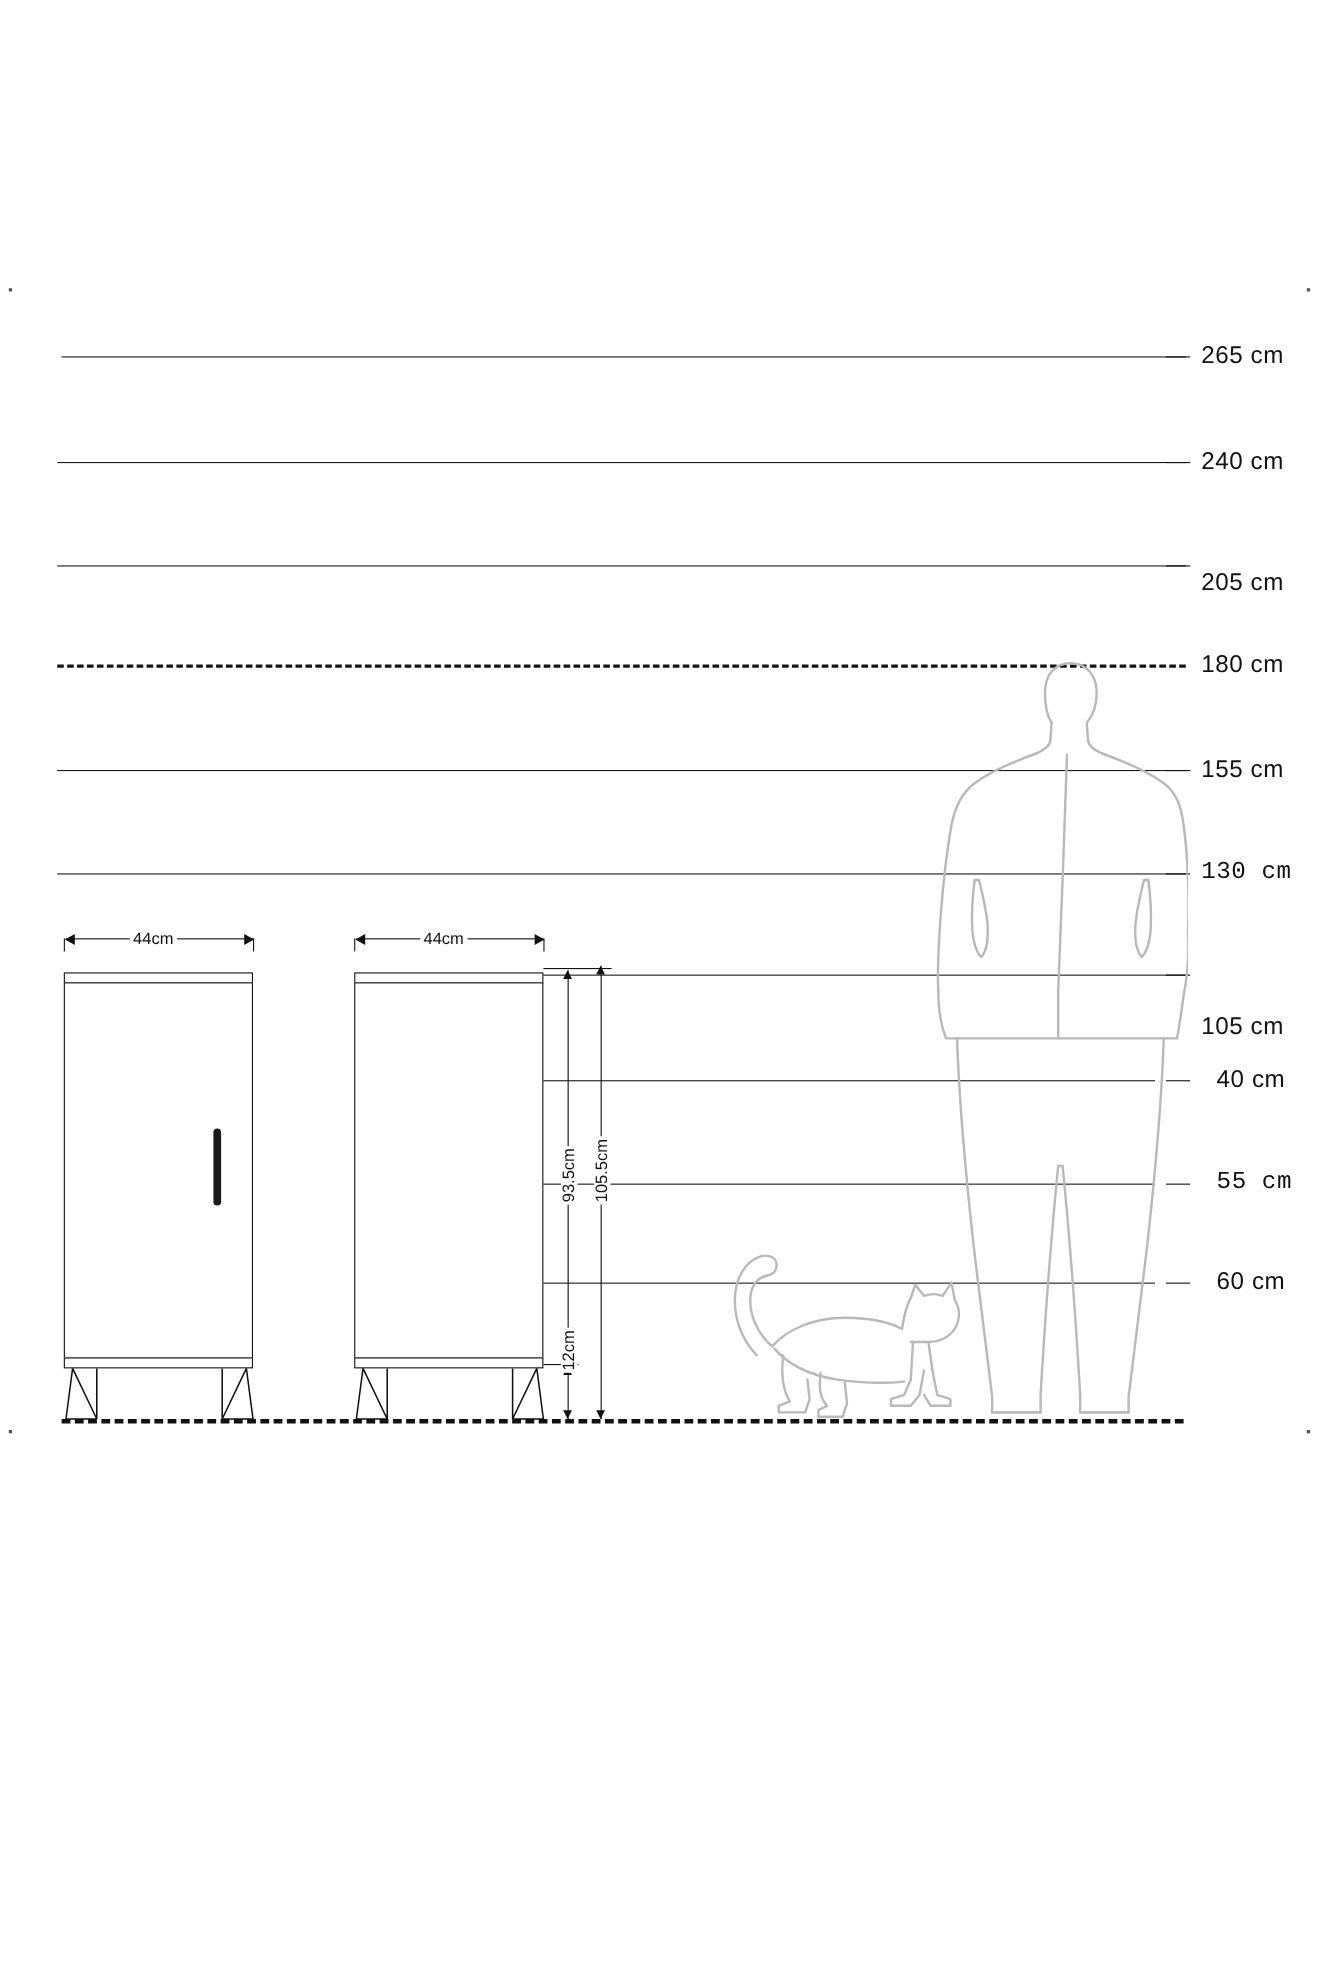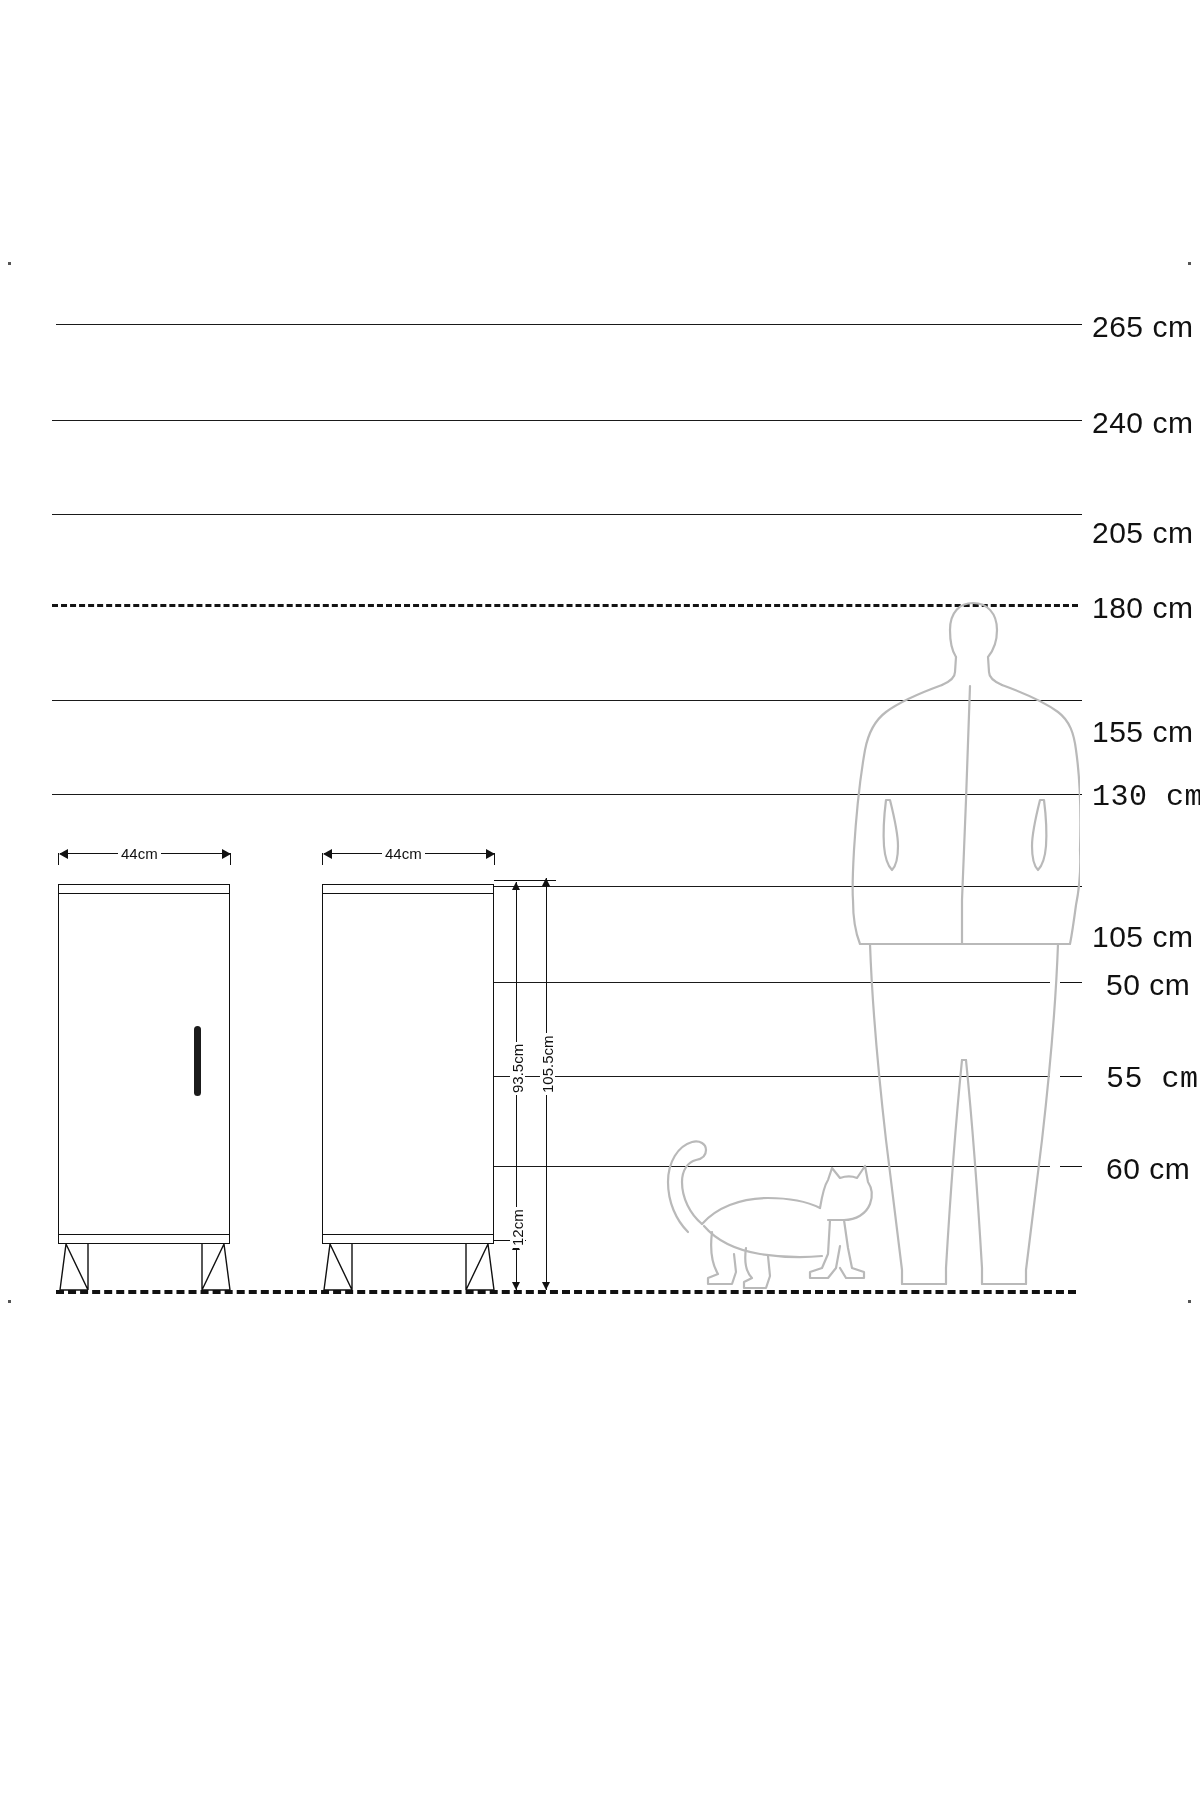--- a/index.html
+++ b/index.html
@@ -31,21 +31,21 @@
     position: absolute;
     height: 0;
     border-top: 1.2px solid #1a1a1a;
   }
   .scale-line.dashed {
     border-top: 3px dashed #141414;
     border-top-style: dashed;
   }
   .scale-label {
     position: absolute;
-    font-size: 30px;
+    font-size: 22px;
     letter-spacing: 0.5px;
     color: #111;
     white-space: nowrap;
     line-height: 1;
   }
   .tick {
     position: absolute;
     height: 0;
     border-top: 1.6px solid #111;
     width: 22px;
@@ -180,33 +180,33 @@
 
   <div class="scale-line" style="left:52px;  top:514px; width:1026px;"></div>
   <div class="tick" style="left:1060px; top:514px;"></div>
   <div class="scale-label" style="left:1092px; top:502px;margin-top:16px;">205 cm</div>
 
   <div class="scale-line dashed" style="left:52px;  top:604px; width:1026px;"></div>
   <div class="scale-label" style="left:1092px; top:593px;">180 cm</div>
 
   <div class="scale-line" style="left:52px;  top:700px; width:1026px;"></div>
   <div class="tick" style="left:1060px; top:700px;"></div>
-  <div class="scale-label" style="left:1092px; top:688px;margin-top:29px;">155 cm</div>
+  <div class="scale-label" style="left:1092px; top:688px;">155 cm</div>
 
   <div class="scale-line" style="left:52px;  top:794px; width:1026px;"></div>
   <div class="tick" style="left:1060px; top:794px;"></div>
   <div class="scale-label" style="left:1092px; top:782px;font-family:Liberation Mono, monospace;">130 cm</div>
 
   <div class="scale-line" style="left:490px; top:886px; width:588px;"></div>
   <div class="tick" style="left:1060px; top:886px;"></div>
   <div class="scale-label" style="left:1092px; top:874px;margin-top:48px;">105 cm</div>
 
   <div class="scale-line" style="left:490px; top:982px; width:560px;"></div>
   <div class="tick" style="left:1060px; top:982px;"></div>
-  <div class="scale-label" style="left:1106px; top:970px;">50 cm</div>
+  <div class="scale-label" style="left:1106px; top:970px;">40 cm</div>
 
   <div class="scale-line" style="left:490px; top:1076px; width:560px;"></div>
   <div class="tick" style="left:1060px; top:1076px;"></div>
   <div class="scale-label" style="left:1106px; top:1064px;font-family:Liberation Mono, monospace;">55 cm</div>
 
   <div class="scale-line" style="left:490px; top:1166px; width:560px;"></div>
   <div class="tick" style="left:1060px; top:1166px;"></div>
   <div class="scale-label" style="left:1106px; top:1154px;">60 cm</div>
 
   <div class="ground" style="top:1290px; left:56px; width:1020px;"></div>

